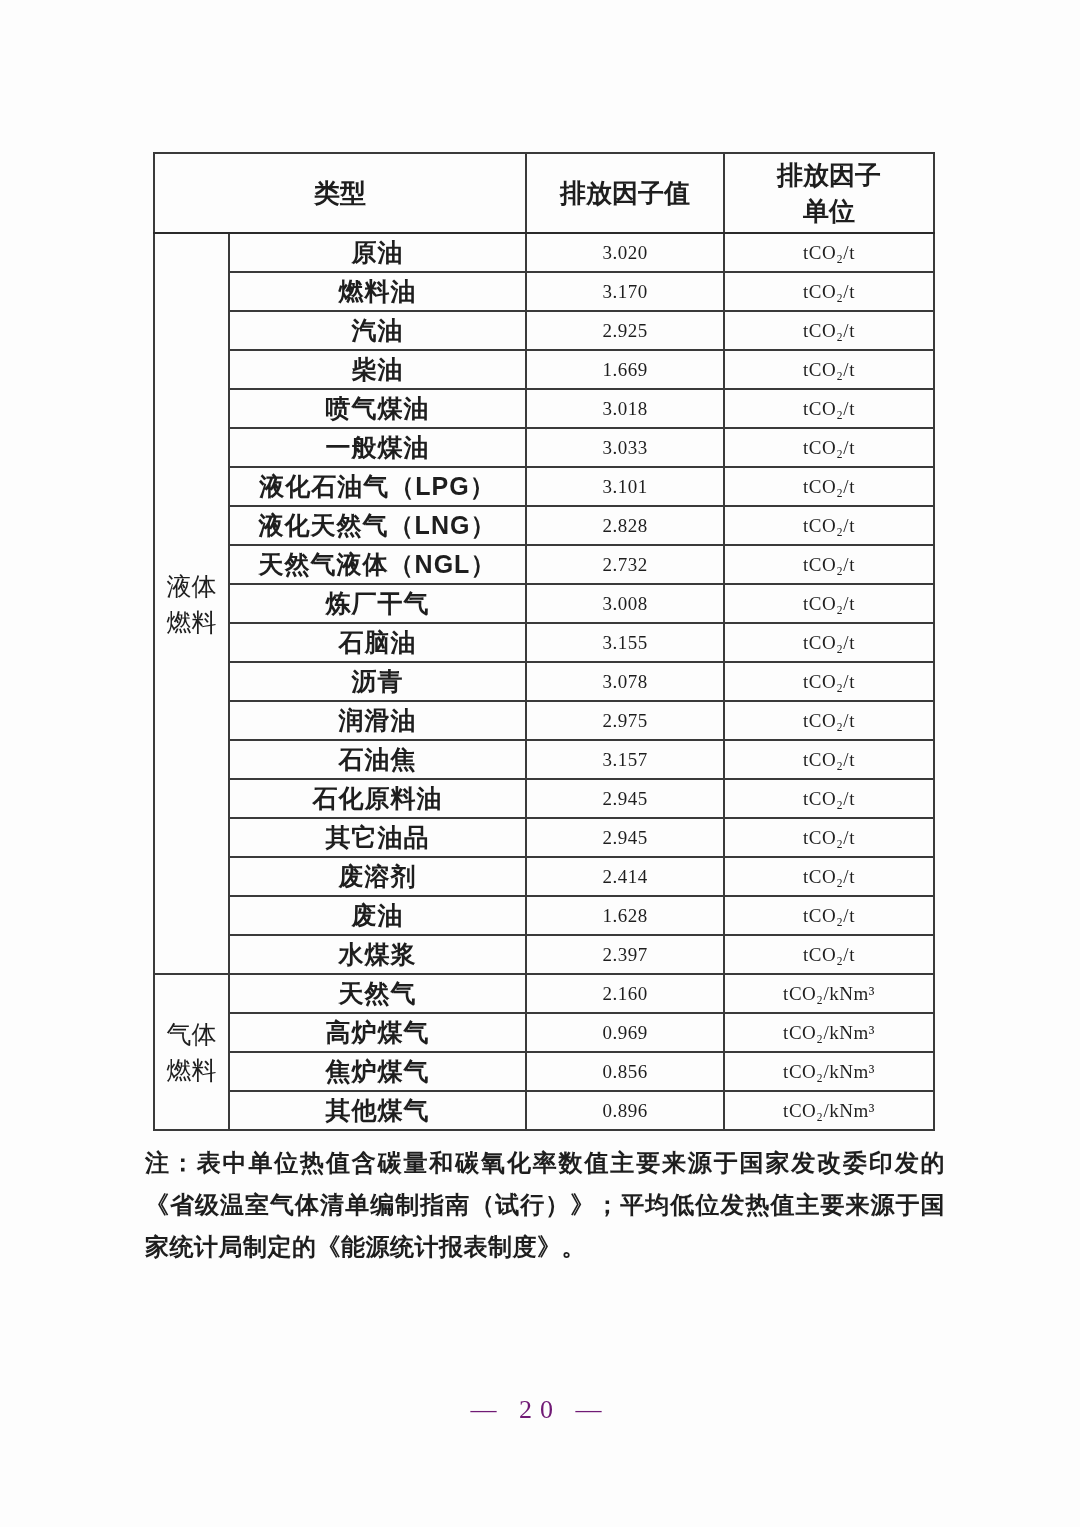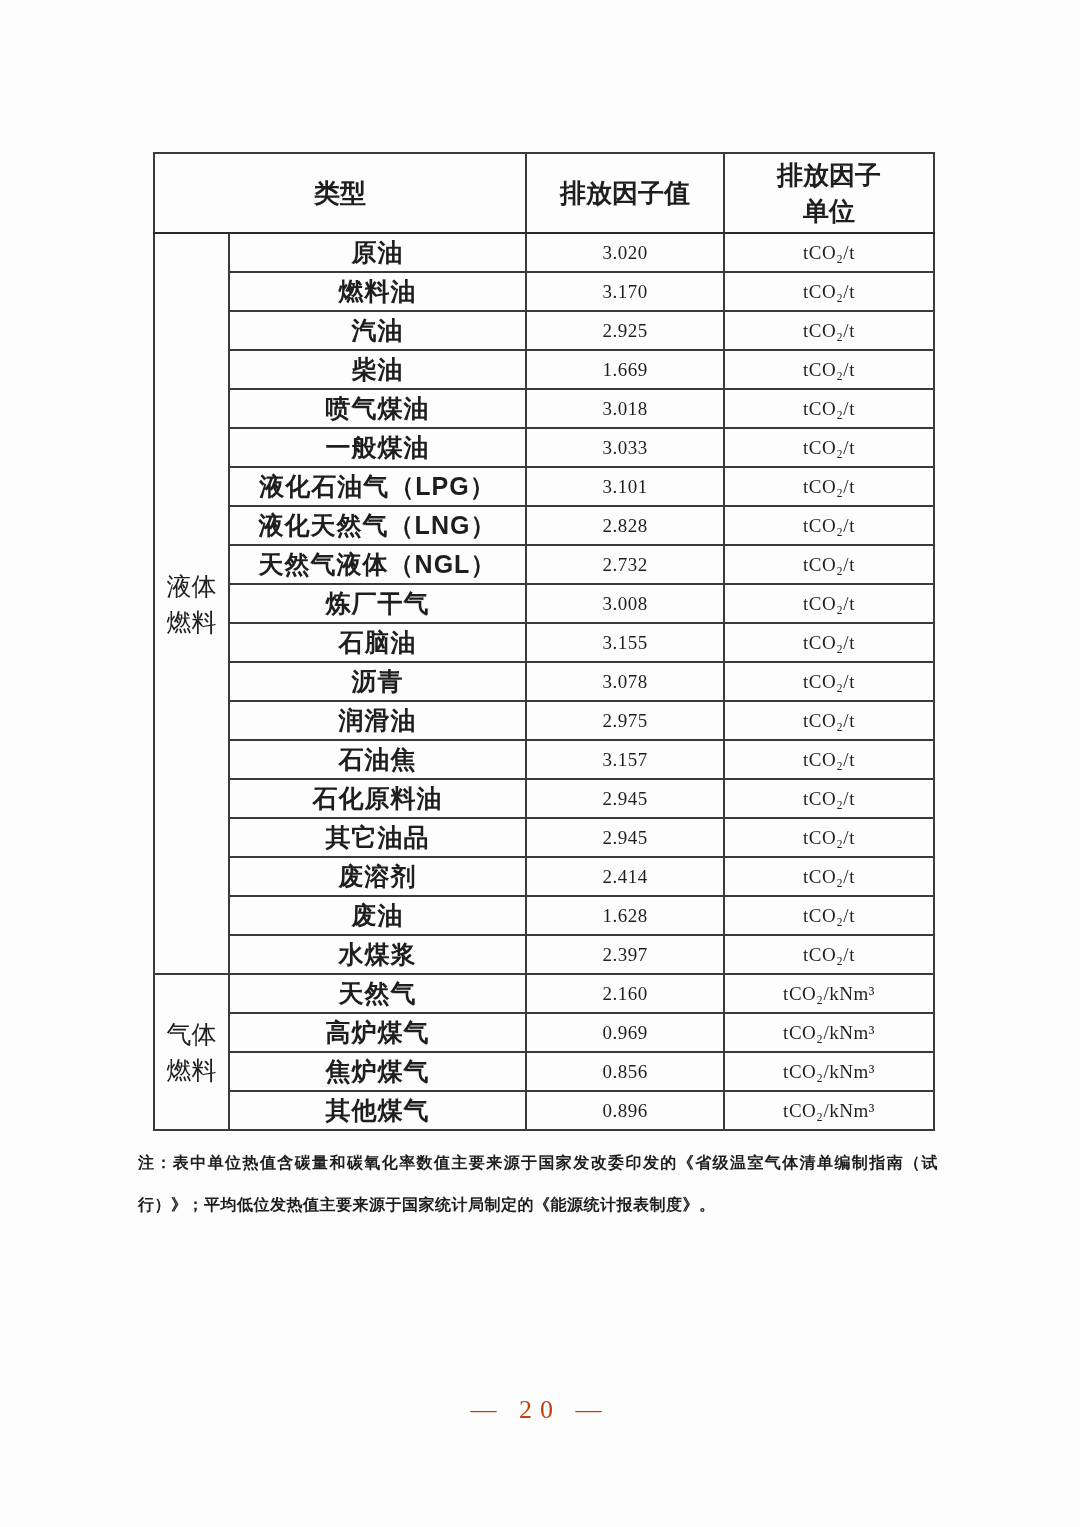--- a/index.html
+++ b/index.html
@@ -54,36 +54,36 @@
   }
   .value-cell, .unit-cell {
     font-family: "Liberation Serif", serif;
     font-size: 19px;
     letter-spacing: 0.5px;
   }
   .unit-head div { line-height: 36px; }
 
   .note {
     position: absolute;
-    left: 138px; top: 1142px;
+    left: 145px; top: 1142px;
     width: 800px;
-    font-size: 16px;
+    font-size: 24px;
     font-weight: 600;
     line-height: 42px;
     text-align: justify;
     letter-spacing: 0.5px;
   }
   .page-number {
     position: absolute;
     left: 0; top: 1395px;
     width: 1080px;
     text-align: center;
     font-family: "Liberation Serif", serif;
     font-size: 26px;
-    color: #c2410c;
+    color: #701a75;
     letter-spacing: 8px;
   }
 </style>
 </head>
 <body>
 
 <div class="page">
 
   <table class="ef-table">
     <colgroup>

